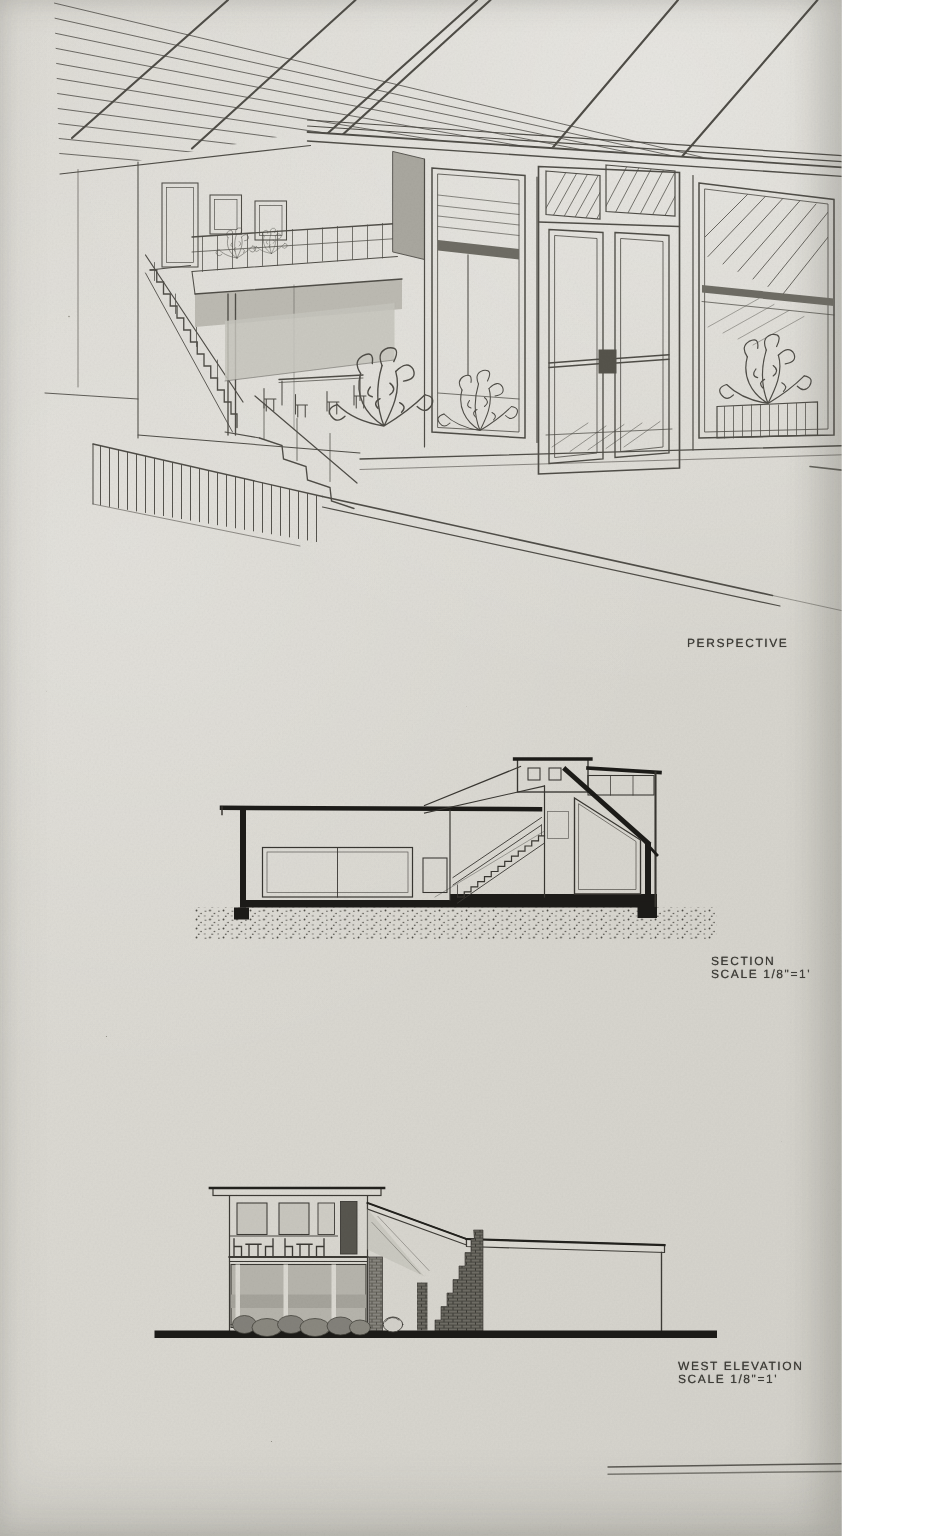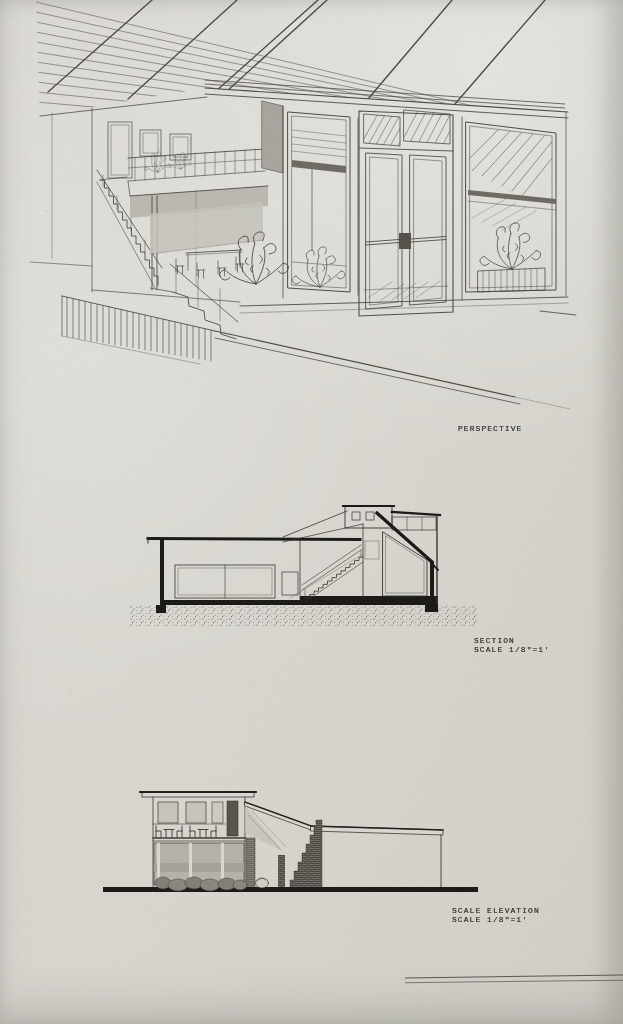--- a/index.html
+++ b/index.html
@@ -1,23 +1,23 @@
 <!DOCTYPE html>
 <html><head>
 <meta charset="utf-8">
 <style>
   html,body{margin:0;padding:0;}
   .page{
-    position:relative; width:623px; height:1024px; overflow:hidden;
+    position:relative; width:561px; height:1024px; overflow:hidden;
     background:
       radial-gradient(circle at 78% 6%, rgba(255,255,255,.35), rgba(255,255,255,0) 38%),
       radial-gradient(circle at 15% 35%, rgba(255,255,255,.18), rgba(255,255,255,0) 45%),
       linear-gradient(115deg,#dedcd6 0%, #d9d7d0 55%, #d3d1ca 100%);
     box-shadow: inset -16px 0 22px rgba(95,93,85,.20), inset 0 -26px 34px rgba(95,93,85,.14), inset 4px 0 10px rgba(95,93,85,.08);
-    font-family:Liberation Mono, monospace;
+    font-family:Liberation Sans, sans-serif;
   }
   svg.fig{position:absolute;}
   .caption{
     position:absolute; color:#3e3d38; font-size:8px; line-height:9px;
     letter-spacing:1.05px; text-shadow:0 0 .5px #55534d; white-space:nowrap;
   }
   .rule{position:absolute; height:1px; background:#5a5852;}
   .noise{position:absolute; inset:0; mix-blend-mode:multiply; opacity:.085; pointer-events:none;}
   .specks{position:absolute; width:2px;height:2px; border-radius:50%; background:transparent; pointer-events:none;
     box-shadow: 45px 210px 0 -0.5px #8a887f, 310px 470px 0 -0.8px #908e85, 70px 690px 0 -0.6px #8a887f,
@@ -406,21 +406,21 @@
         <ellipse cx="120" cy="110" rx="10" ry="6" fill="#8a887f"></ellipse>
         <ellipse cx="137" cy="109" rx="9" ry="6" fill="#83817a"></ellipse>
         <ellipse cx="150" cy="110" rx="7" ry="5" fill="#8a887f"></ellipse>
       </g>
       <ellipse cx="172" cy="108" rx="6.5" ry="5" fill="#d3d1ca" stroke-width="0.6"></ellipse>
       <path d="M167,106 q4,-5 9,-1" stroke-width="0.5"></path>
     </g>
   </svg>
 
   <div class="caption" style="left:452px;top:906px">
-    <div>SCALE ELEVATION</div>
+    <div>WEST ELEVATION</div>
     <div>SCALE 1/8"=1'</div>
   </div>
 
   <div class="rule" style="left:405px;top:976px;width:218px;transform:rotate(-0.75deg);"></div>
   <div class="rule" style="left:405px;top:981px;width:218px;transform:rotate(-0.7deg);opacity:.75;"></div>
 
   <div class="specks"></div>
 
   <svg class="noise" width="623" height="1024">
     <filter id="grain">

